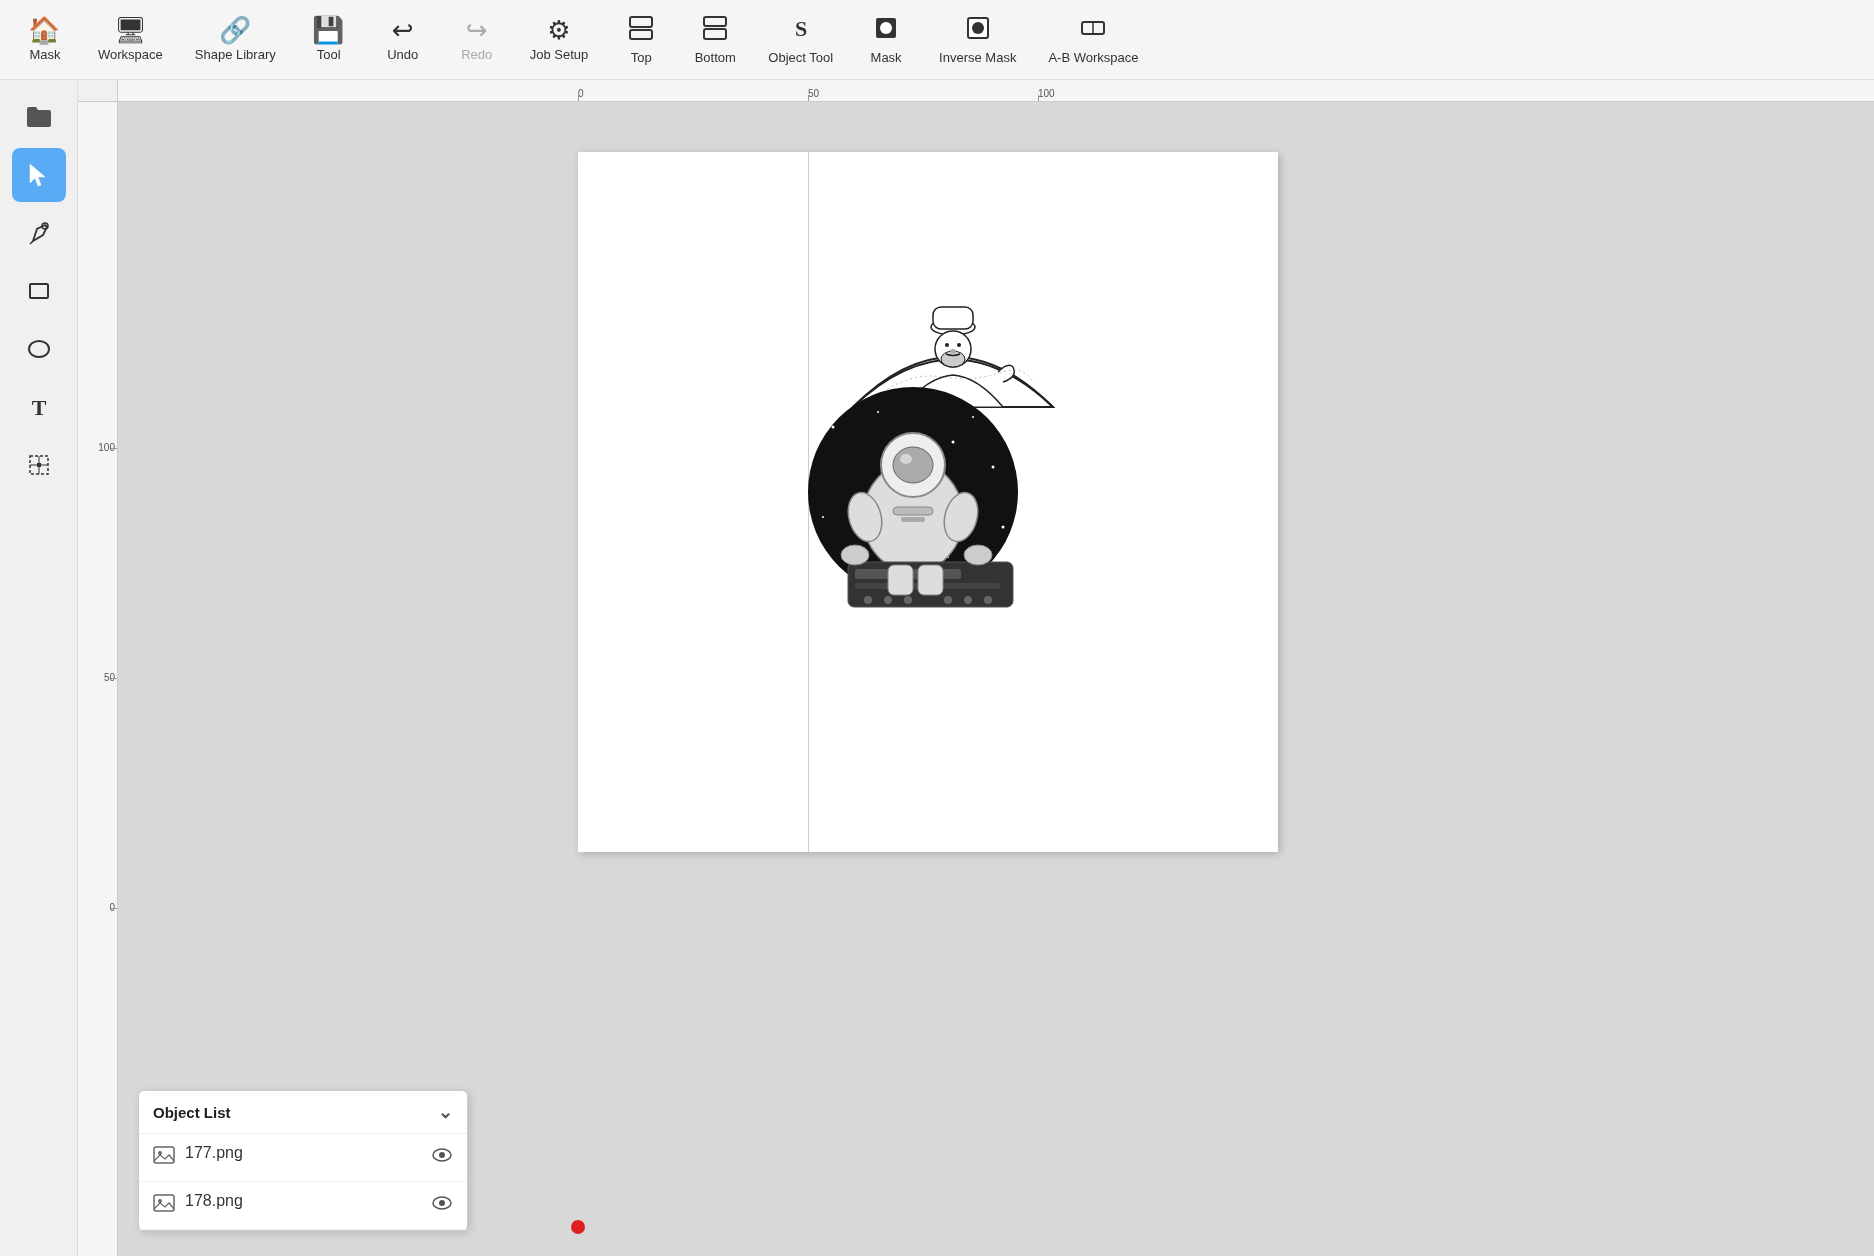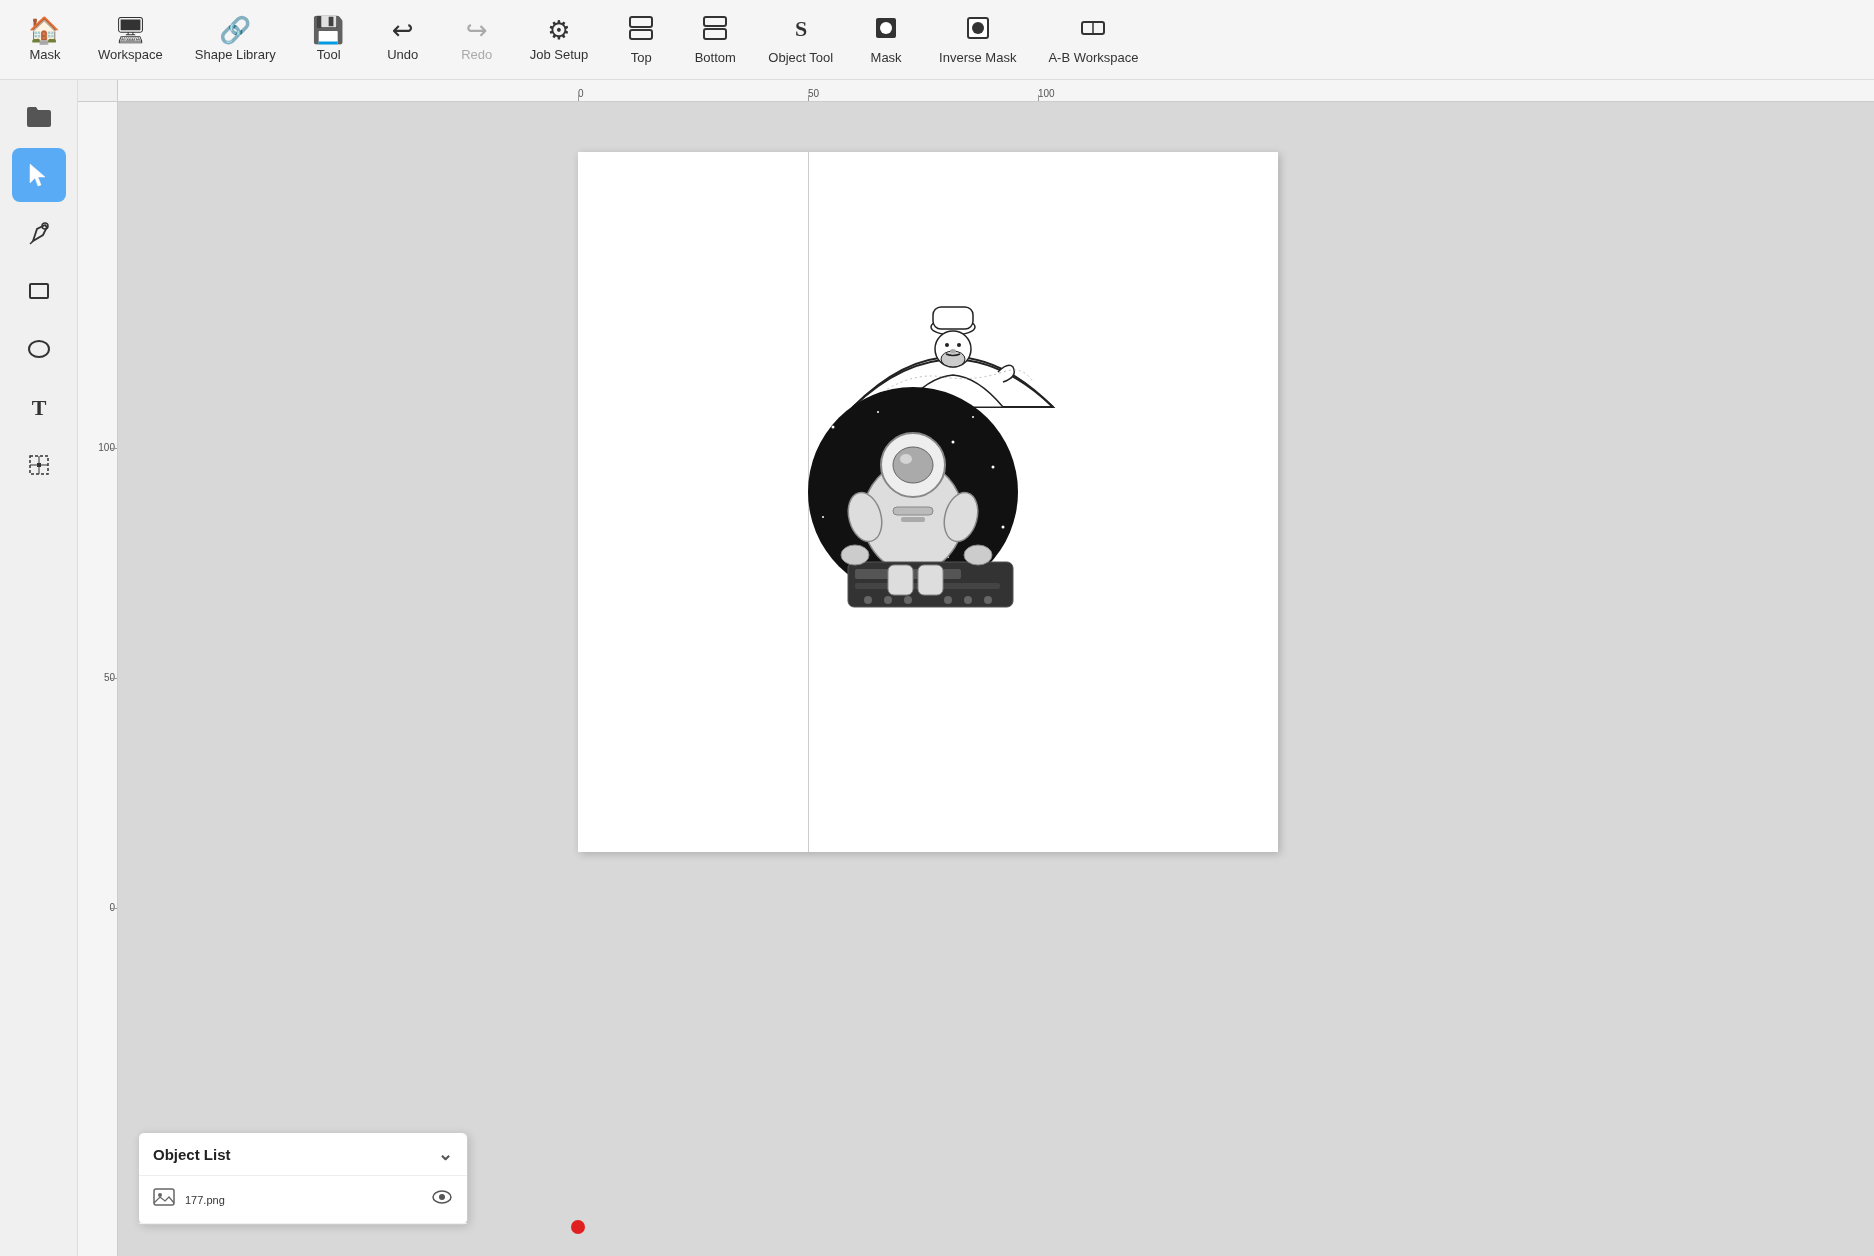--- a/index.html
+++ b/index.html
@@ -87,46 +87,46 @@
       left: 460px;
       width: 700px;
       height: 700px;
       background: white;
       box-shadow: 2px 2px 8px rgba(0,0,0,0.2);
     }
 
     
     .object-list-panel {
       position: absolute;
-      bottom: 31px;
+      bottom: 25px;
       left: 60px;
       width: 330px;
       background: white;
       border: 1px solid #ccc;
       border-radius: 6px;
       box-shadow: 2px 2px 8px rgba(0,0,0,0.15);
       z-index: 20;
     }
     .object-list-header {
       display: flex;
       align-items: center;
       justify-content: space-between;
       padding: 10px 14px;
       border-bottom: 1px solid #eee;
       font-weight: 600;
       font-size: 15px;
       color: #222;
     }
     .object-list-item {
       display: flex;
-      align-items: center;
+      align-items: flex-start;
       padding: 10px 14px;
       border-bottom: 1px solid #f0f0f0;
       gap: 10px;
-      font-size: 11px;
+      font-size: 16px;
       color: #333;
       cursor: pointer;
     }
     .object-list-item .item-icon { font-size: 18px; color: #666; }
     .object-list-item .item-label { flex: 1; }
     .object-list-item .eye-icon { font-size: 18px; color: #666; cursor: pointer; }
 
     
     .img-chef {
       position: absolute;
@@ -433,16 +433,32 @@
             </svg>
         </span>
         <span class="item-label">177.png</span>
         <span class="eye-icon">
           <svg width="22" height="22" viewBox="0 0 22 22">
               <ellipse cx="11" cy="11" rx="9" ry="6" fill="none" stroke="#555" stroke-width="1.5"></ellipse>
               <circle cx="11" cy="11" r="3" fill="#555"></circle>
             </svg>
         </span>
       </div>
+      <div class="object-list-item">
+        <span class="item-icon">
+          <svg width="22" height="22" viewBox="0 0 22 22">
+              <rect x="1" y="3" width="20" height="16" rx="2" fill="none" stroke="#666" stroke-width="1.5"></rect>
+              <circle cx="7" cy="9" r="2" fill="#666"></circle>
+              <path d="M1 17 L7 11 L12 15 L16 11 L21 17" fill="none" stroke="#666" stroke-width="1.2"></path>
+            </svg>
+        </span>
+        <span class="item-label">178.png</span>
+        <span class="eye-icon">
+          <svg width="22" height="22" viewBox="0 0 22 22">
+              <ellipse cx="11" cy="11" rx="9" ry="6" fill="none" stroke="#555" stroke-width="1.5"></ellipse>
+              <circle cx="11" cy="11" r="3" fill="#555"></circle>
+            </svg>
+        </span>
+      </div>
     </div>
 
   </div>
 </div>
 
 </body></html>

